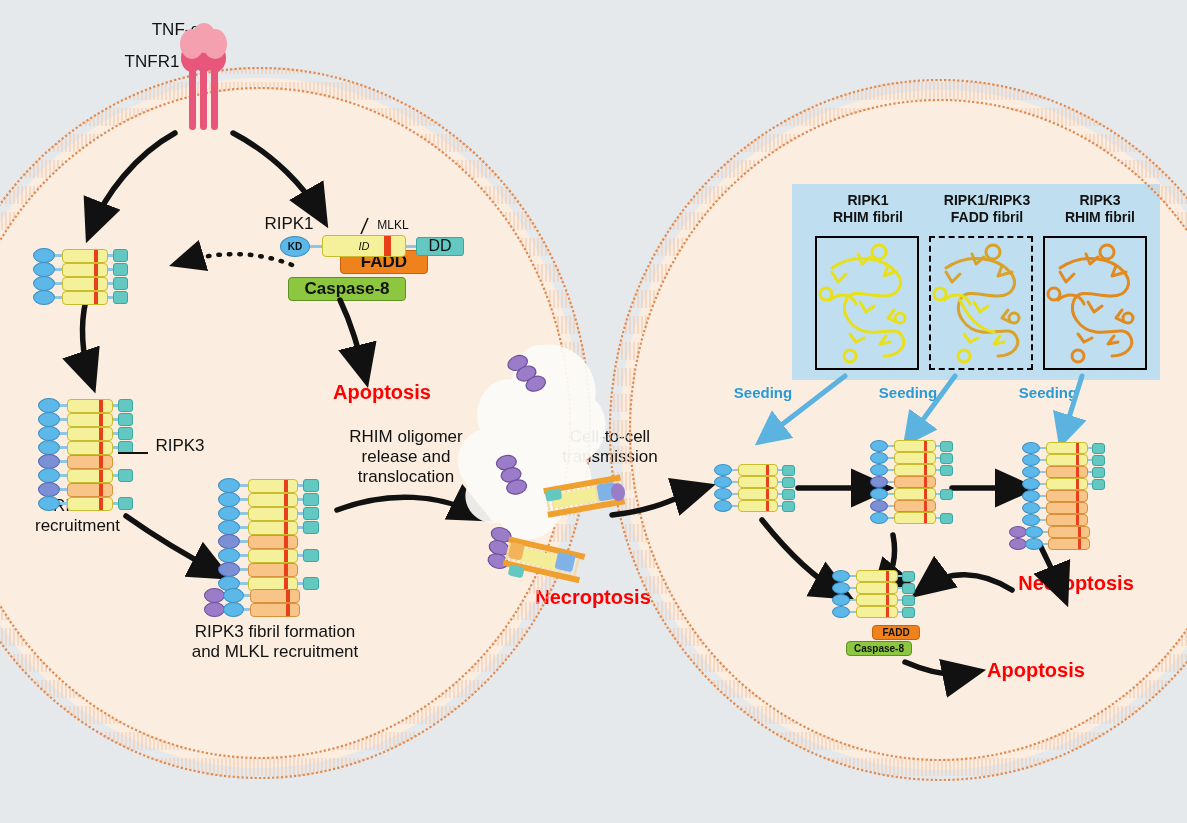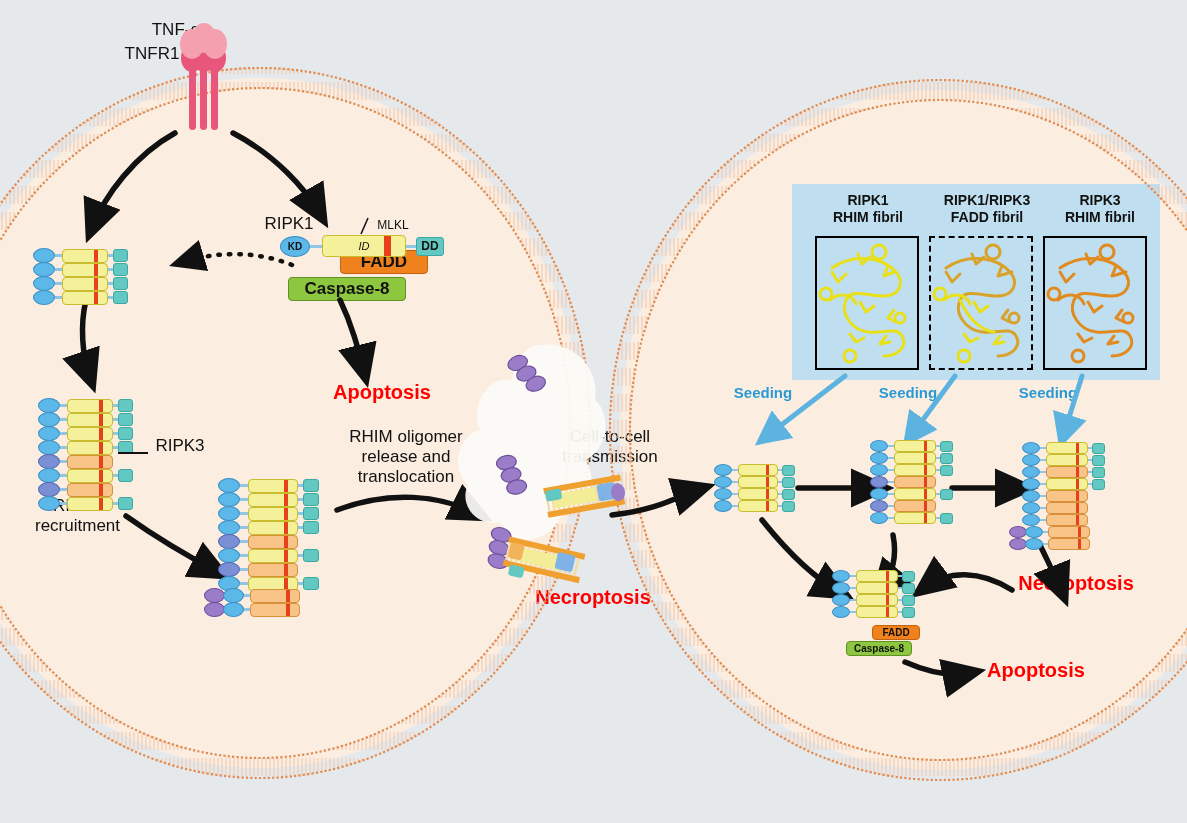--- a/index.html
+++ b/index.html
@@ -118,33 +118,35 @@
   <div class="inset-ttl" style="left:928px; top:192px; width:118px;">RIPK1/RIPK3
 FADD fibril</div>
   <div class="inset-ttl" style="left:1050px; top:192px; width:100px;">RIPK3
 RHIM fibril</div>
 
   <div class="fib-box" style="left:815px; top:236px; width:104px; height:134px;"></div>
   <div class="fib-box dashed" style="left:929px; top:236px; width:104px; height:134px;"></div>
   <div class="fib-box" style="left:1043px; top:236px; width:104px; height:134px;"></div>
 
   <div class="lbl" style="left:133px; top:20px; width:86px;">TNF-α</div>
-  <div class="lbl" style="left:113px; top:44px; width:78px;">TNFR1</div>
+  <div class="lbl" style="left:113px; top:52px; width:78px;">TNFR1</div>
 
 
   <div class="lbl" style="left:258px; top:214px; width:62px;">RIPK1</div>
 
   <div class="lbl lbl-xs" style="left:370px; top:218px; width:46px;">MLKL</div>
 
 
   <div class="lbl" style="left:145px; top:436px; width:70px;">RIPK3</div>
 
   <div class="lbl" style="left:10px; top:496px; width:135px;">RIPK3
 recruitment</div>
 
+  <div class="lbl" style="left:150px; top:622px; width:250px;">RIPK3 fibril formation
+and MLKL recruitment</div>
 
   <div class="lbl" style="left:326px; top:427px; width:160px;">RHIM oligomer
 release and
 translocation</div>
 
   <div class="lbl" style="left:535px; top:427px; width:150px;">Cell-to-cell
 transmission</div>
 
   <div class="death" style="left:318px; top:381px; width:128px;">Apoptosis</div>
   <div class="death" style="left:517px; top:586px; width:152px;">Necroptosis</div>
@@ -387,21 +389,21 @@
     <div class="prot-row" style="left:0; top:3px;">
       <div class="kd" style="width:30px; height:21px; background:#5bb8e8; display:flex; align-items:center; justify-content:center; font-size:10px; font-weight:bold; color:#111; font-family:'Liberation Sans',sans-serif;">KD</div>
       <div class="linker" style="width:12px; height:3px;"></div>
       <div class="rod" style="width:84px; height:22px; background:#f5f09a; border:1.5px solid #c9bc2e;
                   display:flex; align-items:center; justify-content:center;
                   font-size:11px; font-style:italic; color:#111;">
         ID
         <div class="rhim" style="right:14px; width:7px;"></div>
       </div>
       <div class="linker" style="width:10px; height:3px;"></div>
-      <div class="dd" style="width:28px; height:19px; background:#63c8c2; display:flex; align-items:center; justify-content:center; font-size:12px; font-weight:bold; color:#111; font-family:'Liberation Sans',sans-serif;">DD</div>
+      <div class="dd" style="width:48px; height:19px; background:#63c8c2; display:flex; align-items:center; justify-content:center; font-size:16px; font-weight:normal; color:#111; font-family:'Liberation Sans',sans-serif;">DD</div>
     </div>
 
     <svg style="position:absolute; left:78px; top:-14px; width:28px; height:22px; overflow:visible;">
       <path d="M10,0 L3,16" stroke="#111" stroke-width="1.6" fill="none"></path>
     </svg>
   </div>
 
   <div class="fibril" style="left:33px; top:248px; width:104px; height:58px;">
     <div class="prot-row" style="left:0; top:0;">
       <div class="kd" style="width:22px;height:15px;background:#5bb8e8;"></div>

